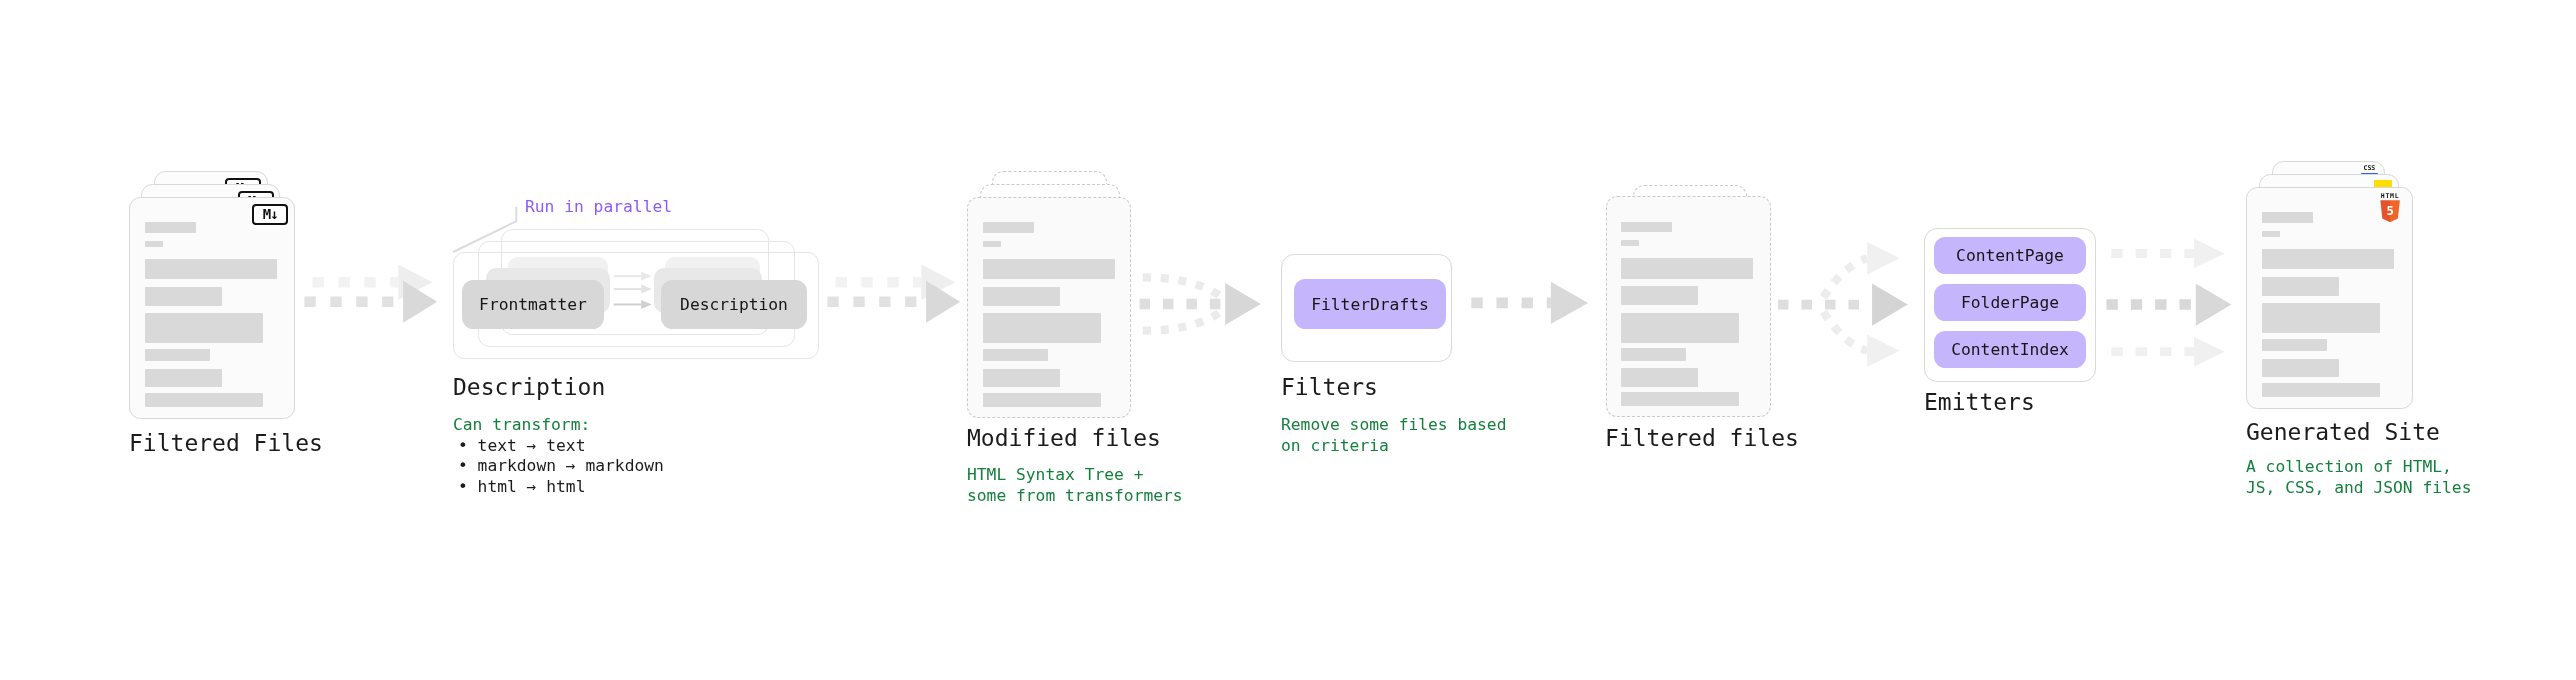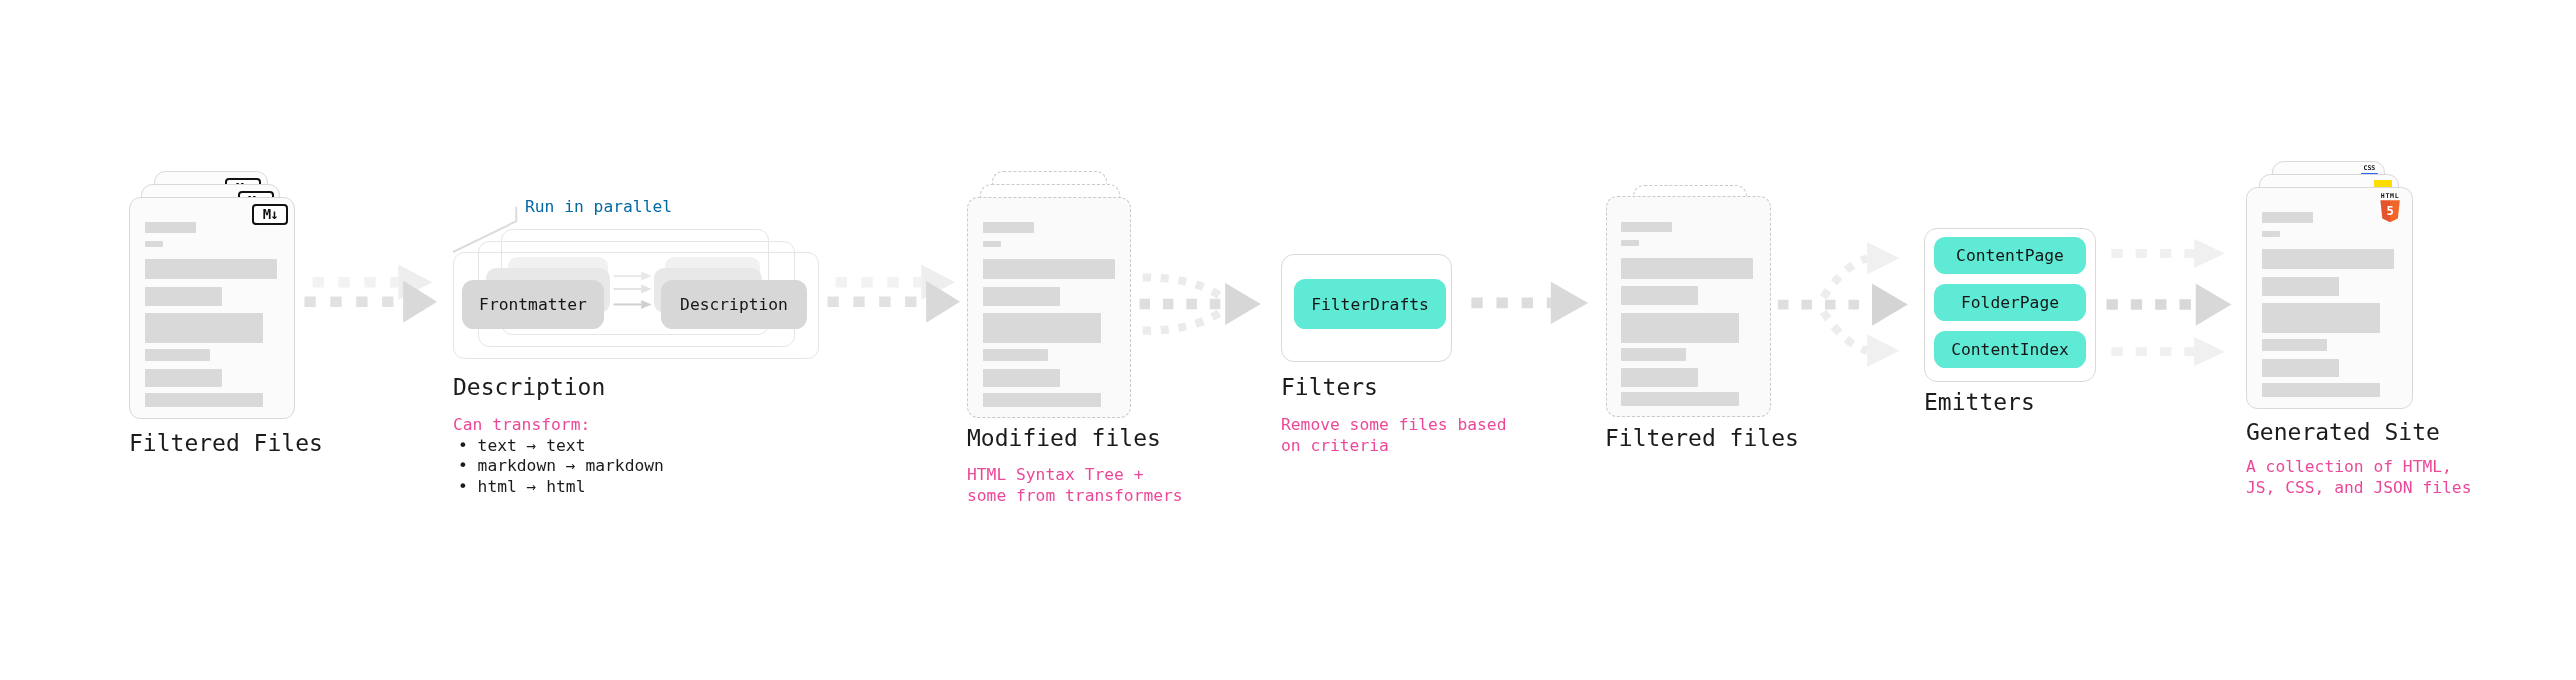--- a/index.html
+++ b/index.html
@@ -18,26 +18,26 @@
             border-radius:4.1px;background:#fff;display:flex;align-items:center;justify-content:center;
             font-weight:bold;font-size:14px;letter-spacing:-0.8px;color:#111;box-sizing:border-box;}
   
   .t-box{position:absolute;border:1.6px solid #e5e5e5;border-radius:11.4px;background:transparent;box-sizing:border-box;}
   .t-btn{position:absolute;background:#d7d7d7;border-radius:11.4px;display:flex;align-items:center;
          justify-content:center;font-size:16.3px;color:#161616;}
   .t-btn.echo1{background:#e8e8e8;border-radius:10.6px;}
   .t-btn.echo2{background:#f1f1f1;border-radius:9.8px;}
   
   .node-box{position:absolute;background:#ffffff;border:1.6px solid #d9d9d9;border-radius:13px;box-sizing:border-box;}
-  .node-btn{position:absolute;background:#5eead4;border-radius:11.4px;display:flex;align-items:center;
+  .node-btn{position:absolute;background:#c4b5fd;border-radius:11.4px;display:flex;align-items:center;
             justify-content:center;font-size:16.3px;color:#161616;}
   
   .stage-label{position:absolute;font-size:23px;font-weight:500;color:#1b1b1b;white-space:nowrap;}
-  .stage-desc{position:absolute;font-size:16.3px;line-height:21px;color:#ec4899;white-space:pre-line;}
-  .callout-label{position:absolute;font-size:16.3px;color:#0369a1;white-space:nowrap;}
+  .stage-desc{position:absolute;font-size:16.3px;line-height:21px;color:#15803d;white-space:pre-line;}
+  .callout-label{position:absolute;font-size:16.3px;color:#8b5cf6;white-space:nowrap;}
   .bullets{position:absolute;font-size:16.3px;line-height:20.3px;color:#1b1b1b;}
   
   .html-badge{position:absolute;top:4.9px;right:11.4px;width:21px;text-align:center;}
   .html-word{font-size:6.5px;font-weight:800;letter-spacing:0.8px;color:#111;line-height:6.5px;}
   .html-shield{width:19.5px;height:22px;margin:0.8px auto 0;
                background:linear-gradient(90deg,#e5532c 50%,#f16529 50%);
                clip-path:polygon(0 0,100% 0,90% 83%,50% 100%,10% 83%);
                color:#fff;font-size:12.2px;font-weight:bold;display:flex;align-items:center;justify-content:center;}
   .css-chip{position:absolute;top:3.3px;right:6.5px;width:16.3px;text-align:center;}
   .css-word{font-size:6.5px;font-weight:800;color:#111;line-height:6.5px;}

